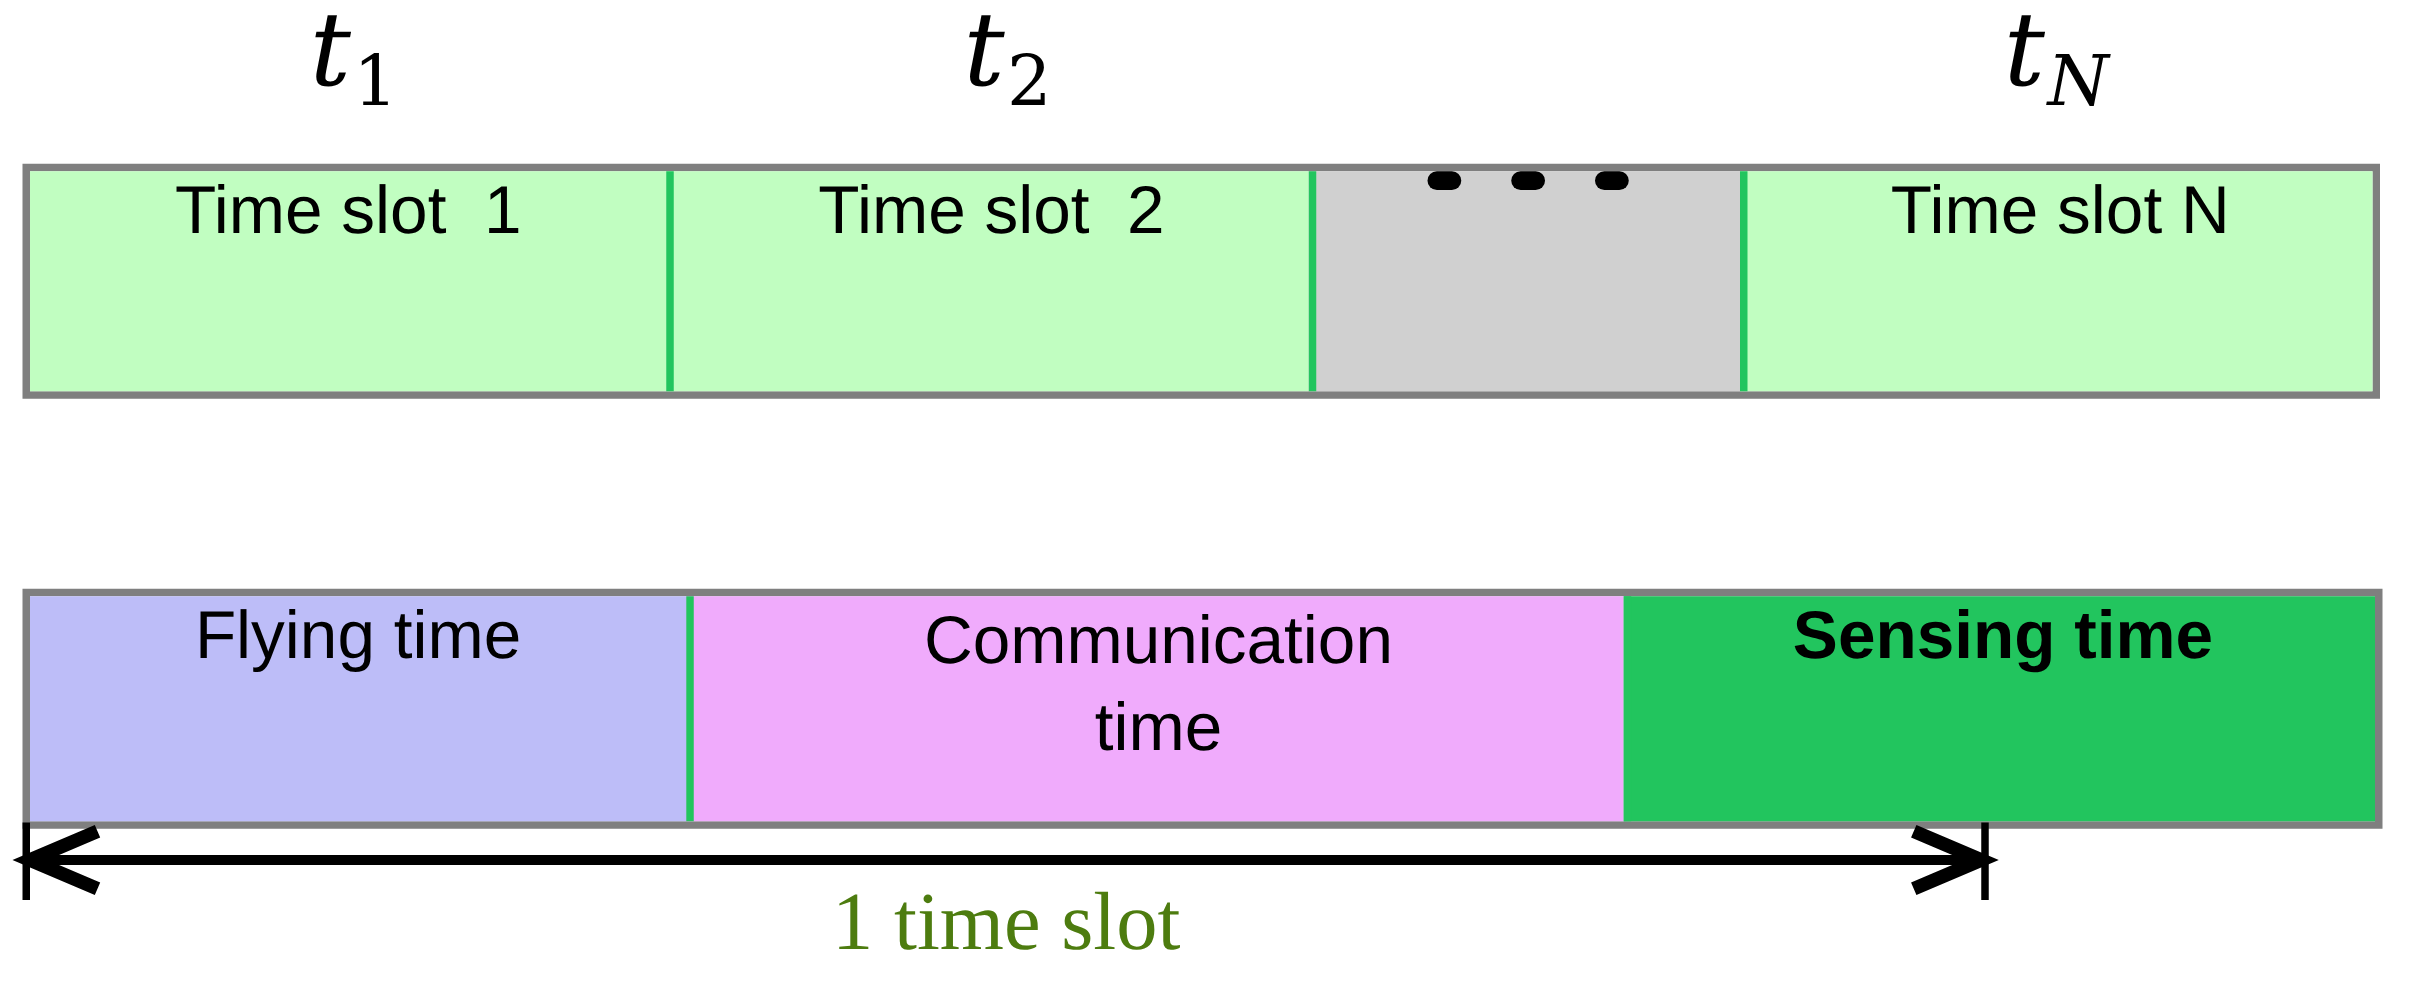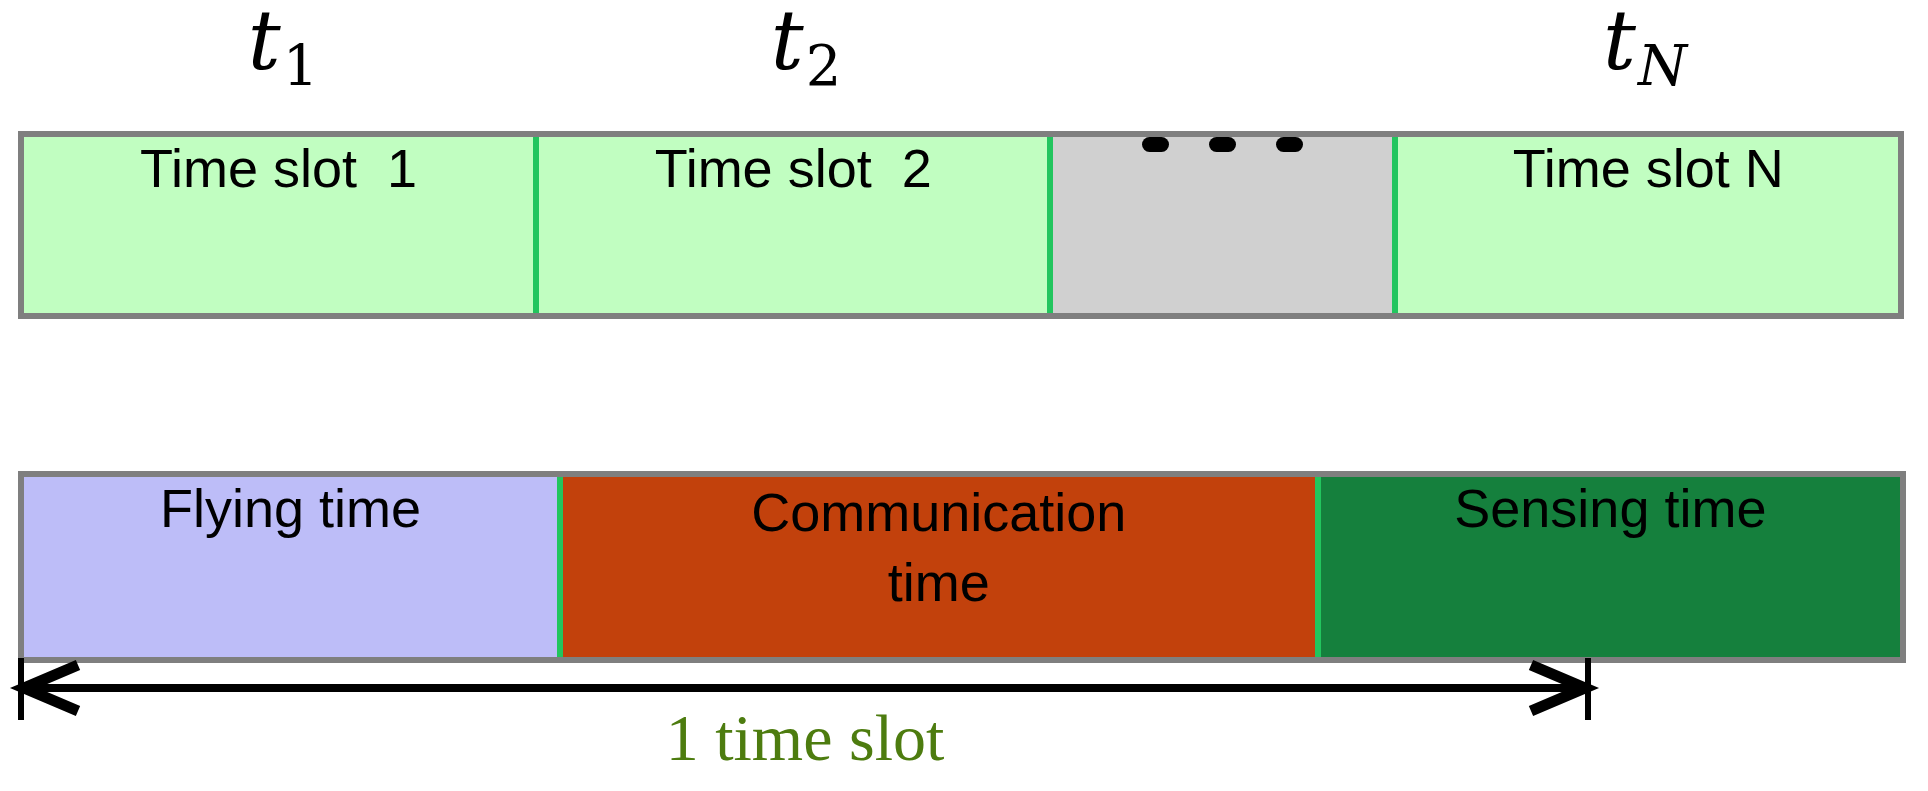--- a/index.html
+++ b/index.html
@@ -44,22 +44,22 @@
   .bottom-bar{left:18px;top:471px;width:1888px;height:192px;}
   .seg{
     display:flex;
     justify-content:center;
     min-width:0;
   }
   .seg + .seg{border-left:6px solid #22c55e;}
   .seg-green{background:#c1fec1;}
   .seg-gray{background:#d0d0d0;}
   .seg-blue{background:#bdbdf8;}
-  .seg-salmon{background:#c2410c;}
-  .seg-magenta{background:#15803d;}
+  .seg-salmon{background:#f0abfc;}
+  .seg-magenta{background:#22c55e;font-weight:bold;}
 
   .seg-label{
     font-size:54px;
     color:#000;
     white-space:pre;
     text-align:center;
   }
   .seg-label-wrap{
     font-size:54px;
     color:#000;

